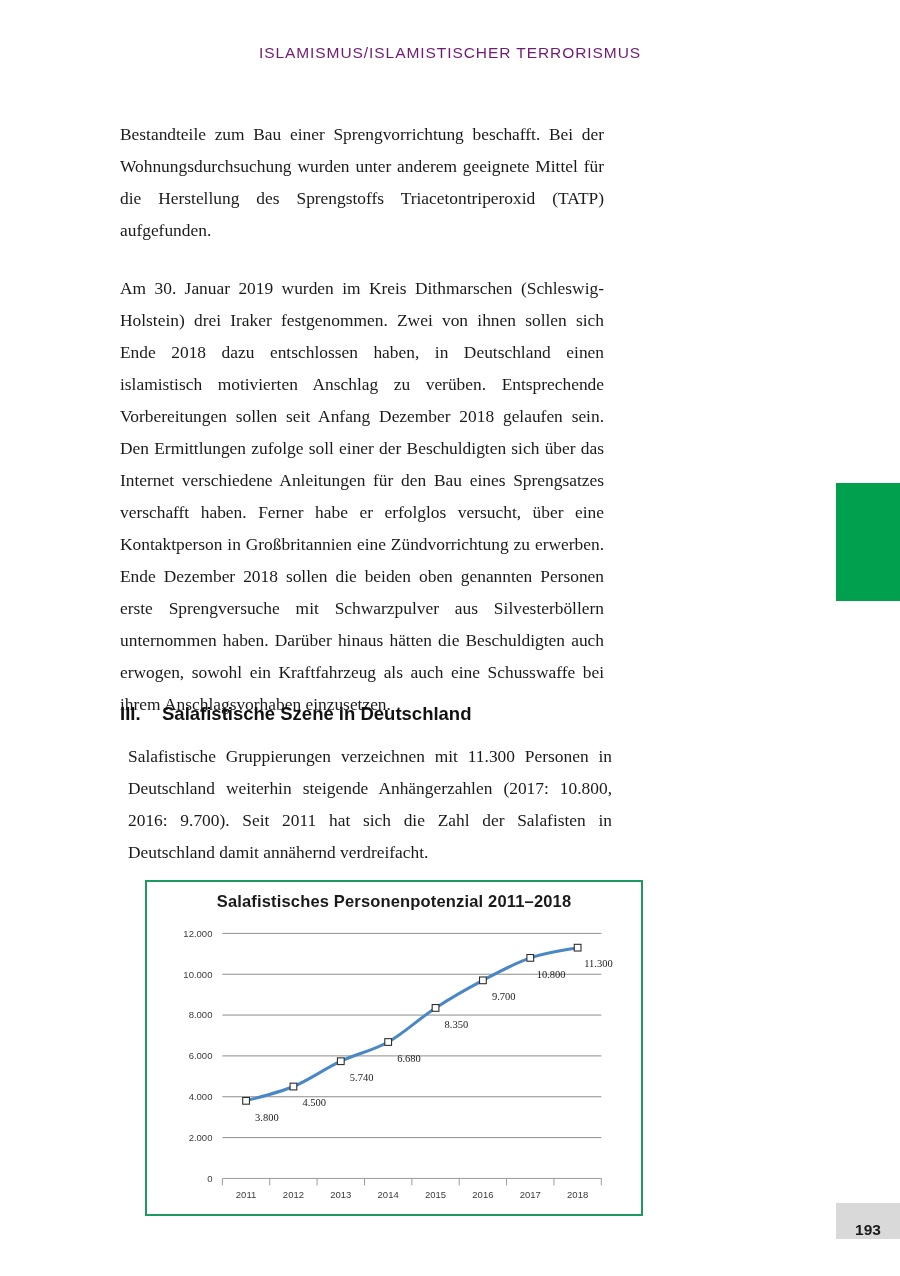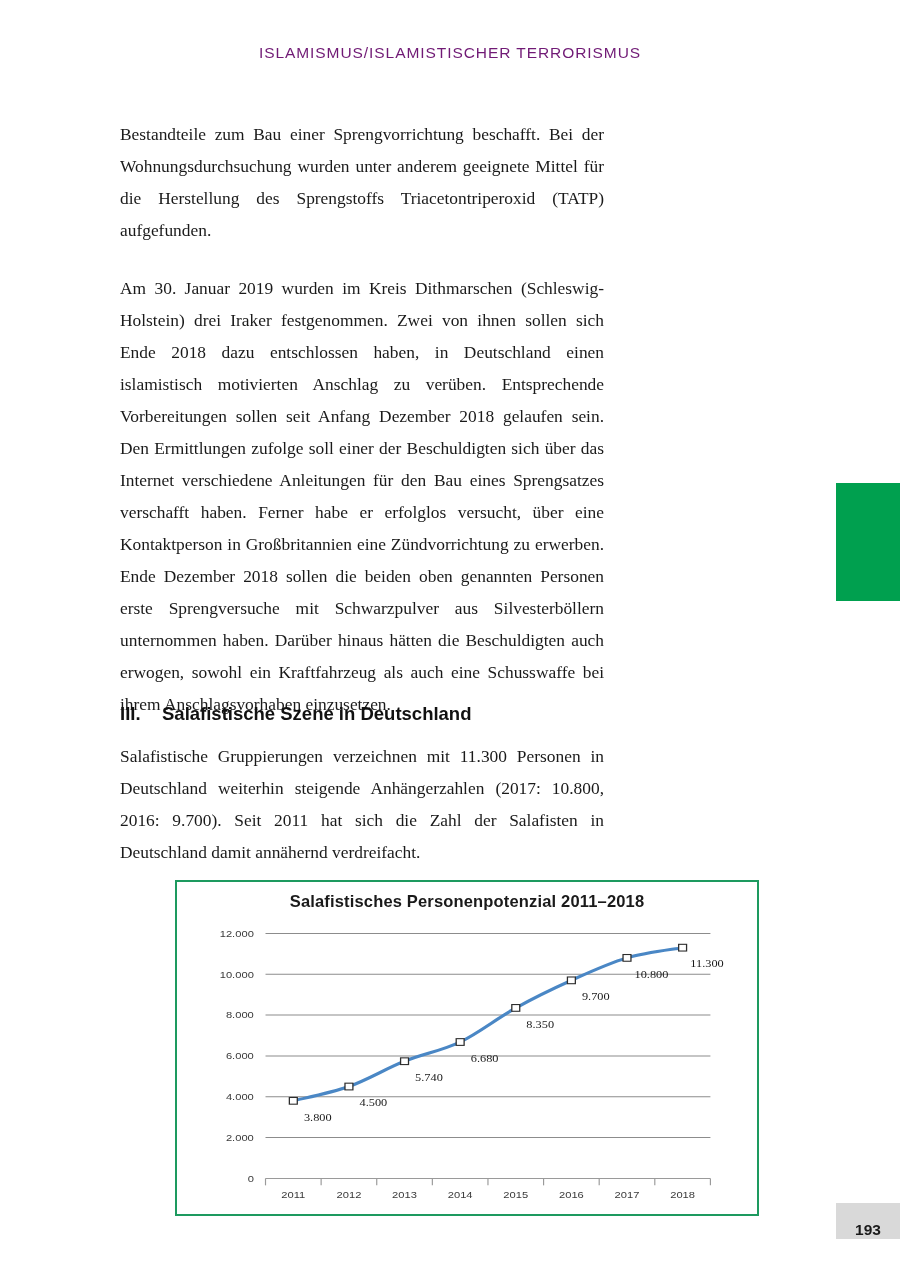--- a/index.html
+++ b/index.html
@@ -62,21 +62,21 @@
     align-items: baseline;
   }
   .section-heading .numeral {
     display: inline-block;
     width: 42px;
     flex: 0 0 42px;
   }
 
   .lead-par {
     position: absolute;
-    left: 120px;
+    left: 128px;
     top: 740px;
     width: 500px;
   }
 
   
   .edge-tab {
     position: absolute;
     left: 836px;
     top: 483px;
     width: 64px;
@@ -97,23 +97,23 @@
     justify-content: center;
     font-family: "Liberation Sans", sans-serif;
     font-weight: bold;
     font-size: 15.5px;
     color: #1a1a1a;
   }
 
   
   .figure {
     position: absolute;
-    left: 135px;
+    left: 105px;
     top: 864px;
-    width: 584px;
+    width: 498px;
     height: 336px;
     border: 2.5px solid #1d9a5f;
     background: #ffffff;
     box-sizing: border-box;
   }
   .figure-title {
     position: absolute;
     left: 0;
     top: 10px;
     width: 100%;

